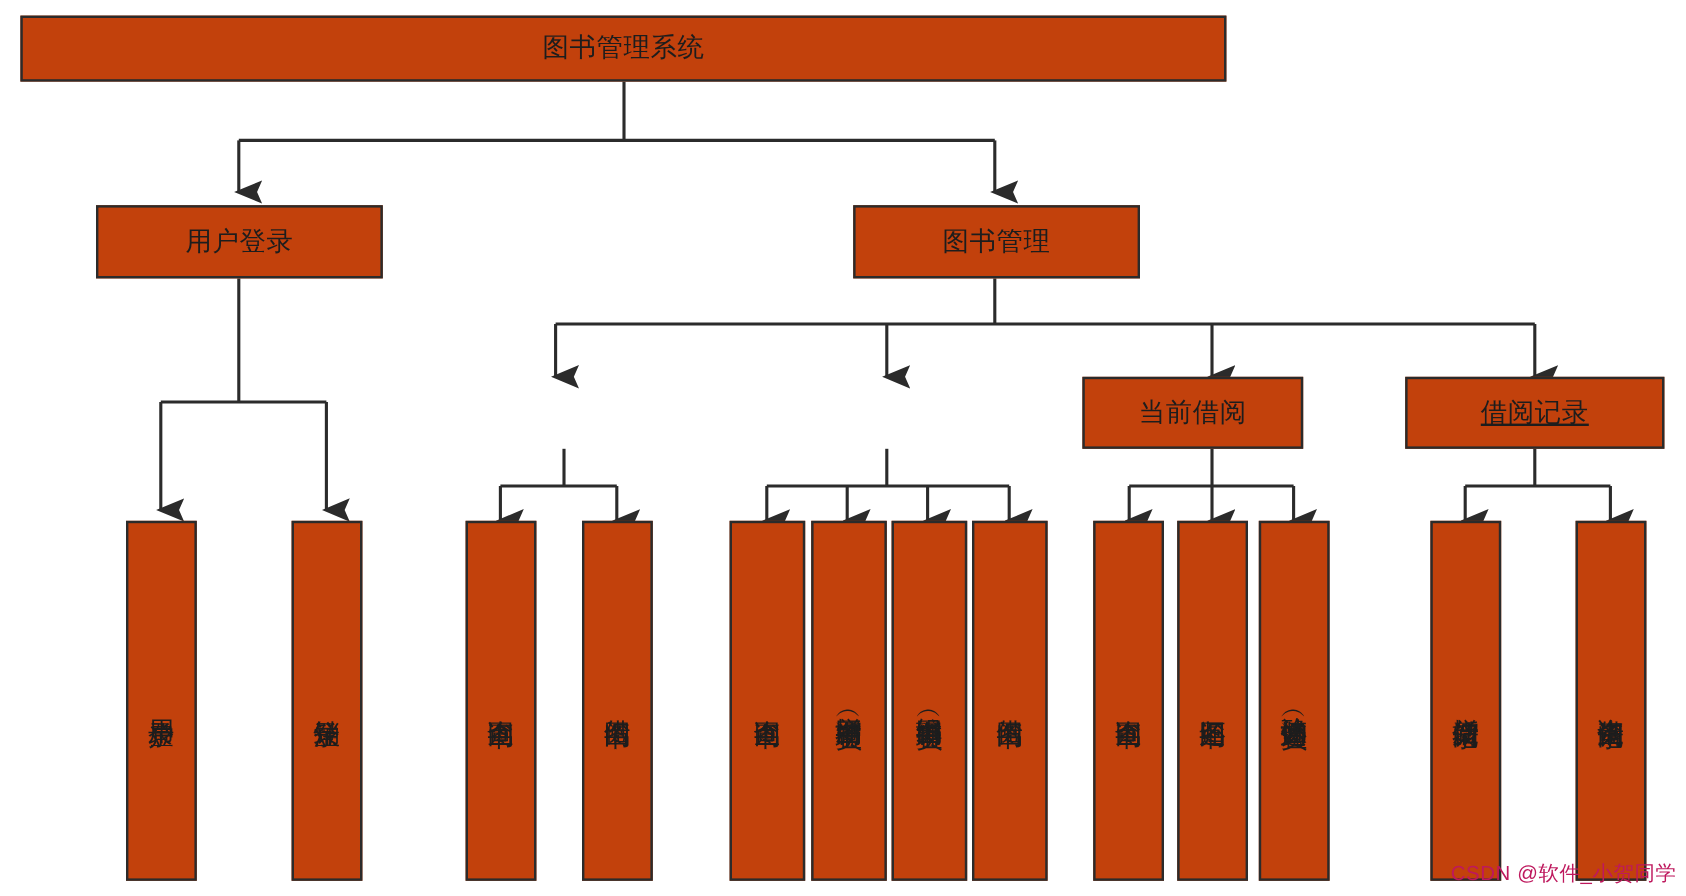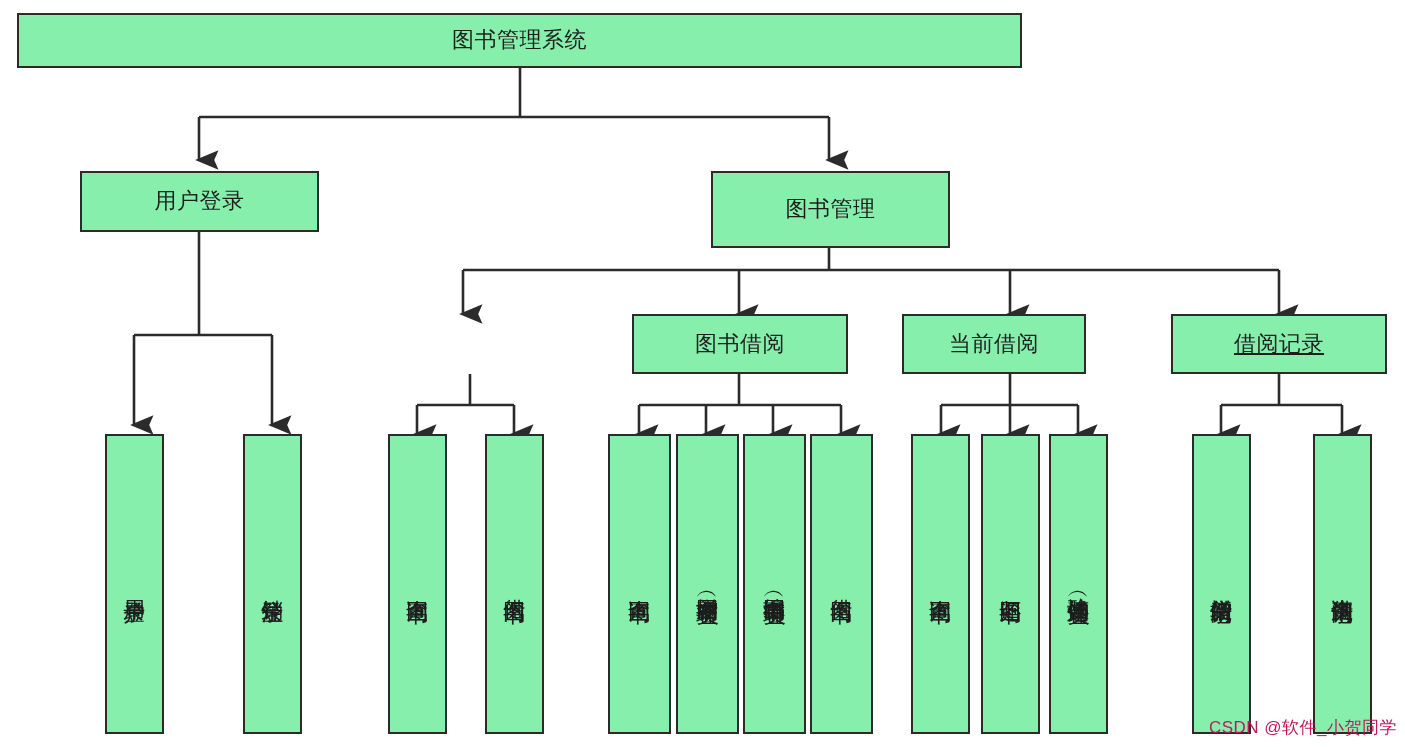--- a/index.html
+++ b/index.html
@@ -21,21 +21,21 @@
     position: absolute;
     left: 0;
     top: 0;
     width: 1405px;
     height: 747px;
   }
   .node {
     position: absolute;
     box-sizing: border-box;
     border: 2.5px solid #2b2b2b;
-    background: #86efac;
+    background: #c2410c;
     color: #1d1d1d;
     display: flex;
     align-items: center;
     justify-content: center;
     z-index: 2;
   }
   .node.horiz {
     font-size: 22px;
     letter-spacing: 0.5px;
     line-height: 1.1;
@@ -121,27 +121,24 @@
     </g>
   </svg>
 
   <div class="node horiz" style="left:17px; top:13px; width:1005px; height:55px;">
     <span class="label">图书管理系统</span>
   </div>
 
   <div class="node horiz" style="left:80px; top:171px; width:239px; height:61px;">
     <span class="label">用户登录</span>
   </div>
-  <div class="node horiz" style="left:711px; top:171px; width:239px; height:77px;">
+  <div class="node horiz" style="left:711px; top:171px; width:239px; height:61px;">
     <span class="label">图书管理</span>
   </div>
 
-  <div class="node horiz" style="left:632px; top:314px; width:216px; height:60px;">
-    <span class="label">图书借阅</span>
-  </div>
   <div class="node horiz" style="left:902px; top:314px; width:184px; height:60px;">
     <span class="label">当前借阅</span>
   </div>
   <div class="node horiz" style="left:1171px; top:314px; width:216px; height:60px;text-decoration:underline;">
     <span class="label">借阅记录</span>
   </div>
 
   <div class="node vert" style="left:105px; top:434px; width:59px; height:300px;">
     <span class="label">用户登录</span>
   </div>

